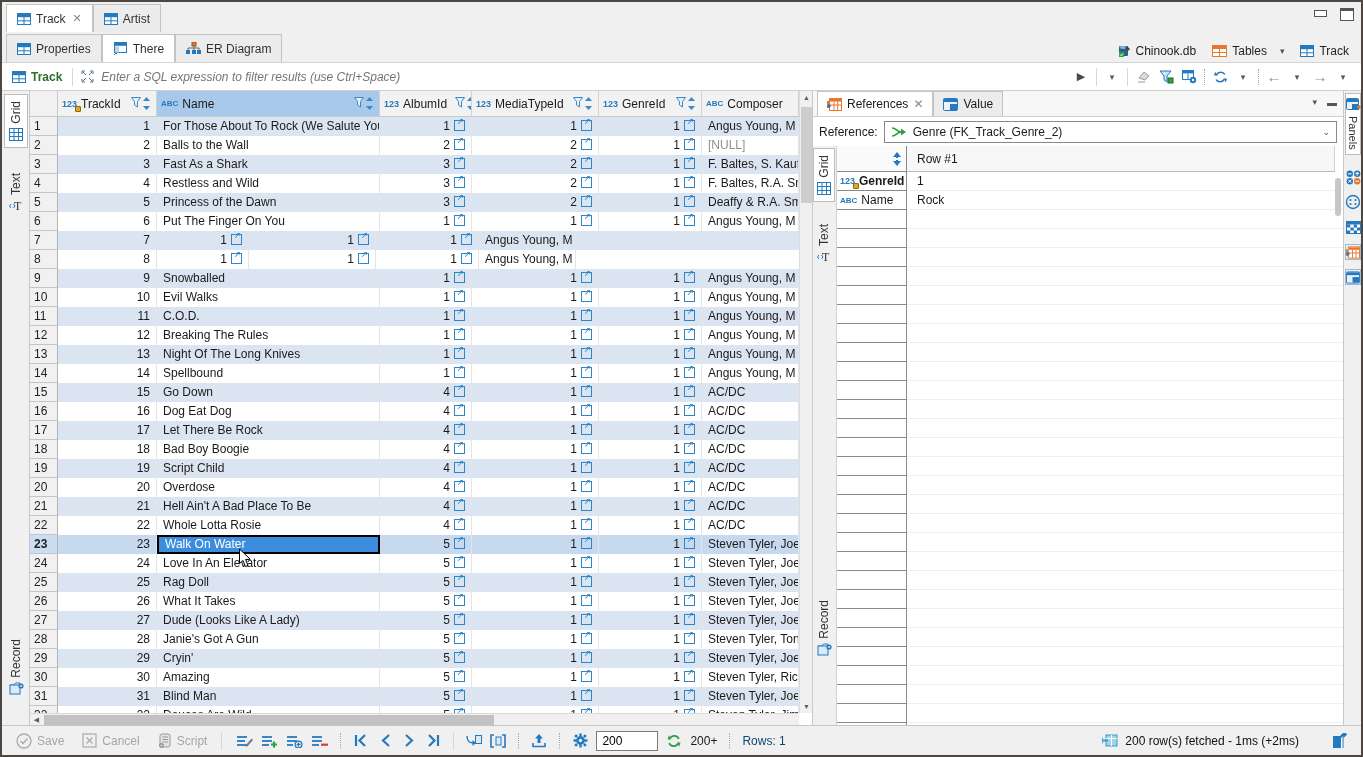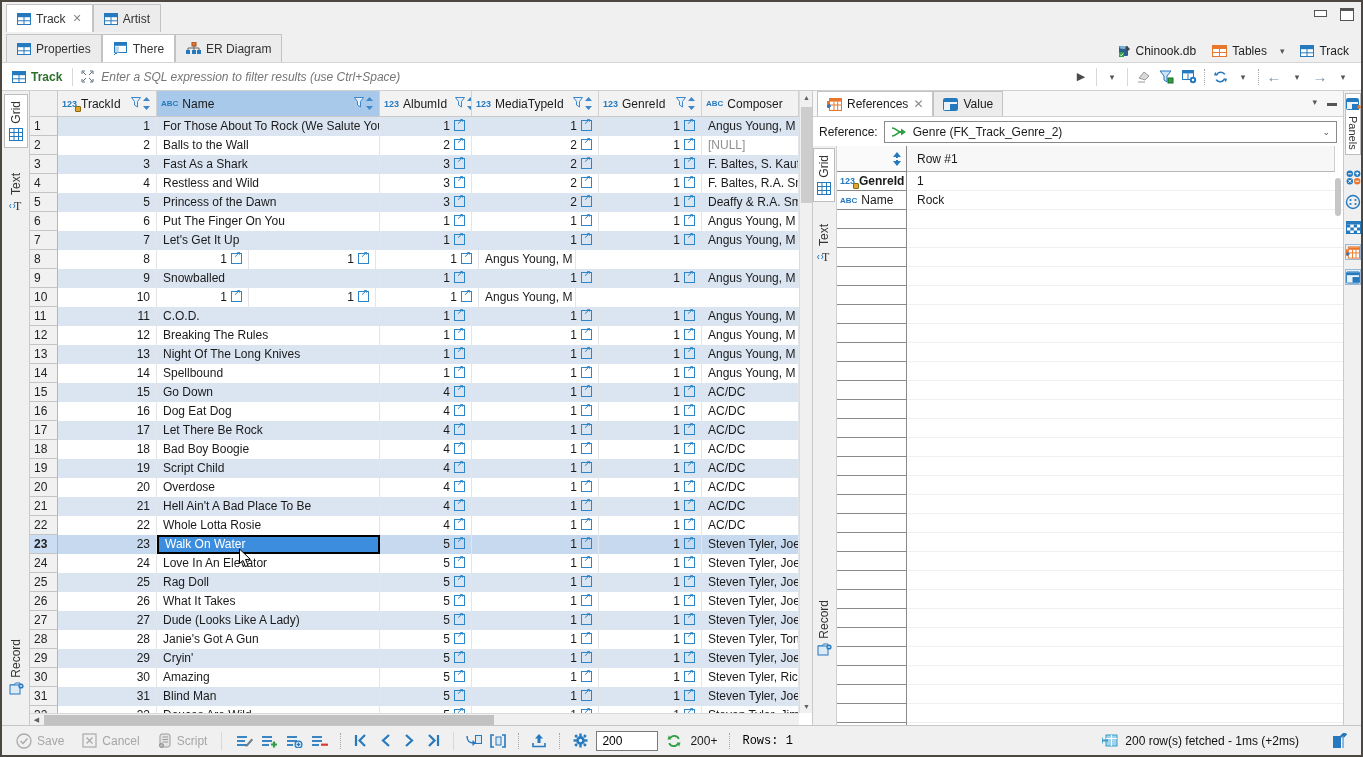--- a/index.html
+++ b/index.html
@@ -90,21 +90,21 @@
   .pvalhead { flex:1; background:#f7f7f7; border-bottom:1px solid #b9b9b9; border-right:1px solid #d0d0d0; display:flex; align-items:center; padding-left:10px; margin-right:8px; }
   .prow { display:flex; height:19px; }
   .pkey { width:70px; flex:0 0 70px; border-right:1px solid #8a8a8a; border-bottom:1px solid #8a8a8a; background:#fff; display:flex; align-items:center; gap:4px; padding:0 3px; overflow:hidden; white-space:nowrap; }
   .pval { flex:1; border-bottom:1px solid #f0f0f0; padding-left:10px; line-height:19px; background:#fff; overflow:hidden; white-space:nowrap; }
   .pscrollthumb { position:absolute; right:2px; top:32px; width:6px; height:38px; border-radius:3px; background:#c6c6c6; }
 
   
   .bottombar { height:30px; flex:0 0 30px; background:#f0f0f0; border-top:1px solid #c6c6c6; display:flex; align-items:center; padding:0 8px 0 14px; gap:8px; position:relative; }
   .tbtn { display:flex; align-items:center; gap:5px; color:#a6a6a6; }
   .fetchbox { width:62px; height:20px; border:1px solid #7a7a7a; background:#fff; padding:0 5px; font:12px "Liberation Sans",sans-serif; color:#000; }
-  .rowsinfo { color:#000000;font-family:Liberation Mono, monospace; }
+  .rowsinfo { color:#0c4a6e; }
   .statusmsg { position:absolute; right:62px; display:flex; align-items:center; gap:7px; color:#111; }
   .farright { position:absolute; right:14px; }
 
   svg { display:block; }
   .cursor { position:absolute; z-index:50; pointer-events:none; }
 </style>
 </head>
 <body>
 
 <div class="window">
@@ -453,21 +453,20 @@
             <div class="gcell row-even" style="width: 223px; flex: 0 0 223px;"><span>Put The Finger On You</span></div>
             <div class="gcell row-even num" style="width: 92px; flex: 0 0 92px;"><span>1</span><span class="lnk"></span></div>
             <div class="gcell row-even num" style="width: 127px; flex: 0 0 127px;"><span>1</span><span class="lnk"></span></div>
             <div class="gcell row-even num" style="width: 103px; flex: 0 0 103px;"><span>1</span><span class="lnk"></span></div>
             <div class="gcell row-even" style="width: 97px; flex: 0 0 97px;"><span>Angus Young, M</span></div>
             <div class="gcell row-even" style="flex: 1 1 0%; border-right: none;"></div>
           </div>
           <div class="grow-row">
             <div class="gutter" style="width: 28px; flex: 0 0 28px;">7</div>
             <div class="gcell row-odd num" style="width: 99px; flex: 0 0 99px;"><span>7</span></div>
-            <div class="gcell row-odd" style="width: 223px; flex: 0 0 223px;"><span>Let's Get It Up</span></div>
             <div class="gcell row-odd num" style="width: 92px; flex: 0 0 92px;"><span>1</span><span class="lnk"></span></div>
             <div class="gcell row-odd num" style="width: 127px; flex: 0 0 127px;"><span>1</span><span class="lnk"></span></div>
             <div class="gcell row-odd num" style="width: 103px; flex: 0 0 103px;"><span>1</span><span class="lnk"></span></div>
             <div class="gcell row-odd" style="width: 97px; flex: 0 0 97px;"><span>Angus Young, M</span></div>
             <div class="gcell row-odd" style="flex: 1 1 0%; border-right: none;"></div>
           </div>
           <div class="grow-row">
             <div class="gutter" style="width: 28px; flex: 0 0 28px;">8</div>
             <div class="gcell row-even num" style="width: 99px; flex: 0 0 99px;"><span>8</span></div>
             <div class="gcell row-even num" style="width: 92px; flex: 0 0 92px;"><span>1</span><span class="lnk"></span></div>
@@ -482,20 +481,21 @@
             <div class="gcell row-odd" style="width: 223px; flex: 0 0 223px;"><span>Snowballed</span></div>
             <div class="gcell row-odd num" style="width: 92px; flex: 0 0 92px;"><span>1</span><span class="lnk"></span></div>
             <div class="gcell row-odd num" style="width: 127px; flex: 0 0 127px;"><span>1</span><span class="lnk"></span></div>
             <div class="gcell row-odd num" style="width: 103px; flex: 0 0 103px;"><span>1</span><span class="lnk"></span></div>
             <div class="gcell row-odd" style="width: 97px; flex: 0 0 97px;"><span>Angus Young, M</span></div>
             <div class="gcell row-odd" style="flex: 1 1 0%; border-right: none;"></div>
           </div>
           <div class="grow-row">
             <div class="gutter" style="width: 28px; flex: 0 0 28px;">10</div>
             <div class="gcell row-even num" style="width: 99px; flex: 0 0 99px;"><span>10</span></div>
+            <div class="gcell row-even" style="width: 223px; flex: 0 0 223px;"><span>Evil Walks</span></div>
             <div class="gcell row-even num" style="width: 92px; flex: 0 0 92px;"><span>1</span><span class="lnk"></span></div>
             <div class="gcell row-even num" style="width: 127px; flex: 0 0 127px;"><span>1</span><span class="lnk"></span></div>
             <div class="gcell row-even num" style="width: 103px; flex: 0 0 103px;"><span>1</span><span class="lnk"></span></div>
             <div class="gcell row-even" style="width: 97px; flex: 0 0 97px;"><span>Angus Young, M</span></div>
             <div class="gcell row-even" style="flex: 1 1 0%; border-right: none;"></div>
           </div>
           <div class="grow-row">
             <div class="gutter" style="width: 28px; flex: 0 0 28px;">11</div>
             <div class="gcell row-odd num" style="width: 99px; flex: 0 0 99px;"><span>11</span></div>
             <div class="gcell row-odd" style="width: 223px; flex: 0 0 223px;"><span>C.O.D.</span></div>

